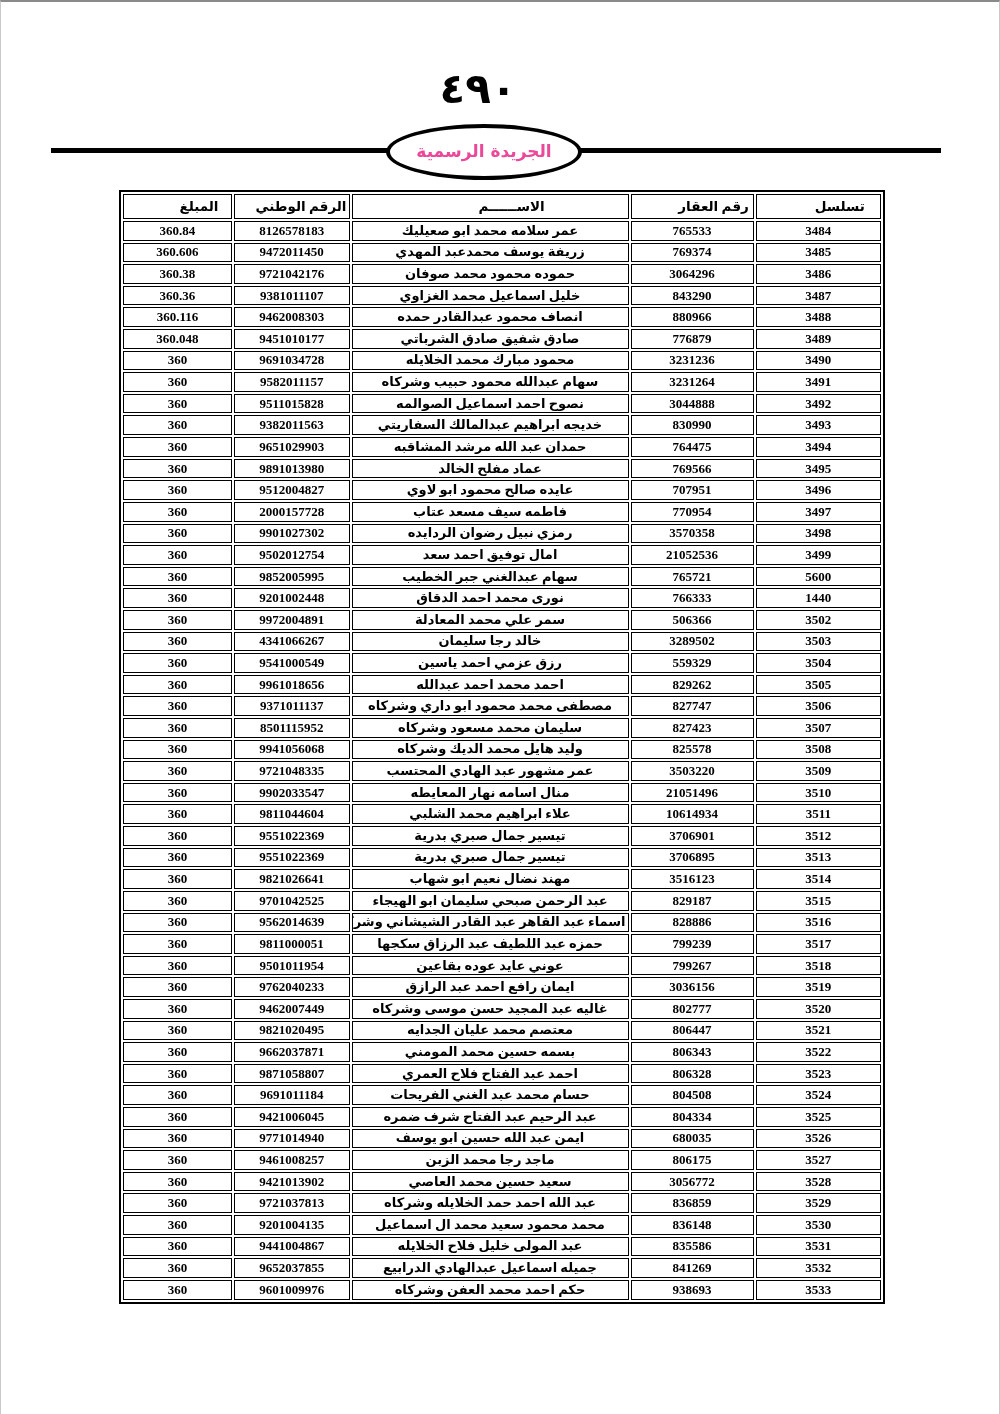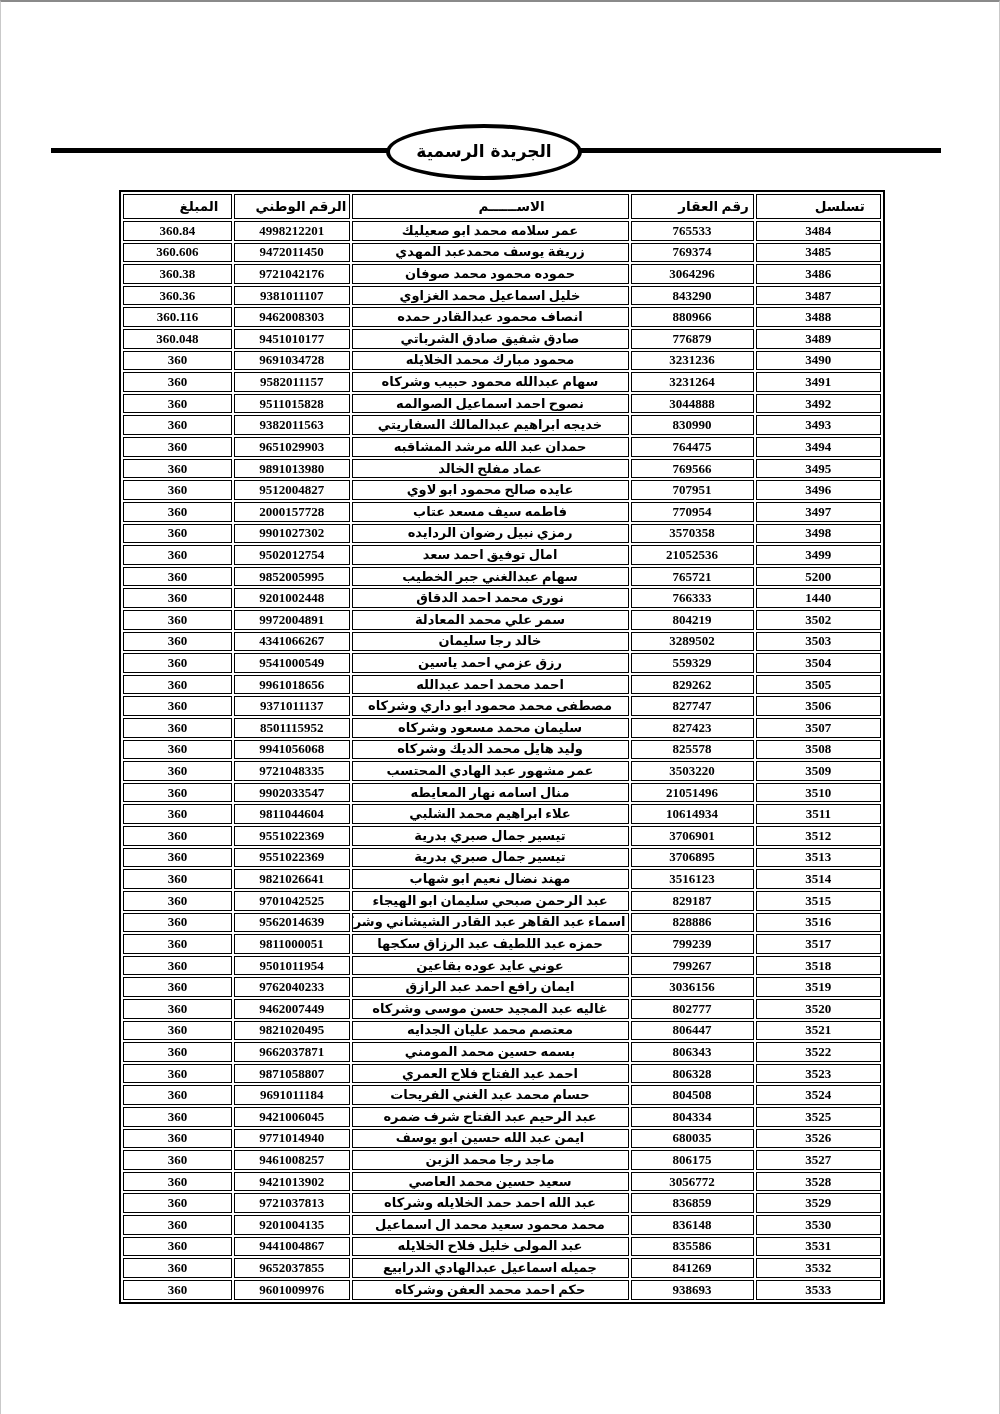--- a/index.html
+++ b/index.html
@@ -32,21 +32,21 @@
   .banner-ellipse{
     position:absolute;
     top:122px;left:385px;
     width:188px;height:48px;
     background:#fff;
     border:4px solid #000;
     border-radius:50%;
     display:flex;align-items:center;justify-content:center;
   }
   .banner-title{
-    font-size:17px;font-weight:bold;color:#000000;
+    font-size:17px;font-weight:bold;color:#ec4899;
     white-space:nowrap;
     padding-bottom:2px;
   }
   .table-wrap{
     position:absolute;
     top:188px;left:118px;width:766px;
   }
   table.gazette{
     width:766px;height:1114px;
     border-collapse:separate;
@@ -76,20 +76,21 @@
   col.c-prop{width:16.4%;}
   col.c-name{width:36.9%;}
   col.c-natid{width:15.4%;}
   col.c-amount{width:14.5%;}
 </style>
 </head>
 <body>
 
 <div class="page">
 
+  <div class="page-number">٤٩٠</div>
 
   <div class="banner-line"></div>
 
   <div class="banner-ellipse">
     <span class="banner-title">الجريدة الرسمية</span>
   </div>
 
   <div class="table-wrap">
     <table class="gazette">
       <colgroup>
@@ -106,21 +107,21 @@
           <th>الاســــــم</th>
           <th>الرقم الوطني</th>
           <th>المبلغ</th>
         </tr>
       </thead>
       <tbody>
           <tr>
             <td>3484</td>
             <td>765533</td>
             <td>عمر سلامه محمد ابو صعيليك</td>
-            <td>4998212201</td>
+            <td>8126578183</td>
             <td>360.84</td>
           </tr>
           <tr>
             <td>3485</td>
             <td>769374</td>
             <td>زريفة يوسف محمدعبد المهدي</td>
             <td>9472011450</td>
             <td>360.606</td>
           </tr>
           <tr>
@@ -215,36 +216,36 @@
             <td>360</td>
           </tr>
           <tr>
             <td>3499</td>
             <td>21052536</td>
             <td>امال توفيق احمد سعد</td>
             <td>9502012754</td>
             <td>360</td>
           </tr>
           <tr>
-            <td>5200</td>
+            <td>5600</td>
             <td>765721</td>
             <td>سهام عبدالغني جبر الخطيب</td>
             <td>9852005995</td>
             <td>360</td>
           </tr>
           <tr>
             <td>1440</td>
             <td>766333</td>
             <td>نورى محمد احمد الدقاق</td>
             <td>9201002448</td>
             <td>360</td>
           </tr>
           <tr>
             <td>3502</td>
-            <td>804219</td>
+            <td>506366</td>
             <td>سمر علي محمد المعادلة</td>
             <td>9972004891</td>
             <td>360</td>
           </tr>
           <tr>
             <td>3503</td>
             <td>3289502</td>
             <td>خالد رجا سليمان</td>
             <td>4341066267</td>
             <td>360</td>

